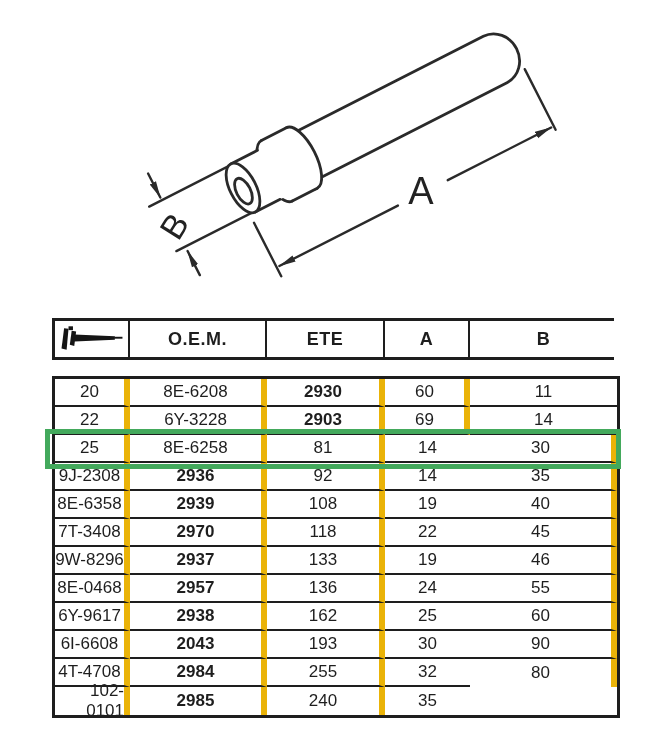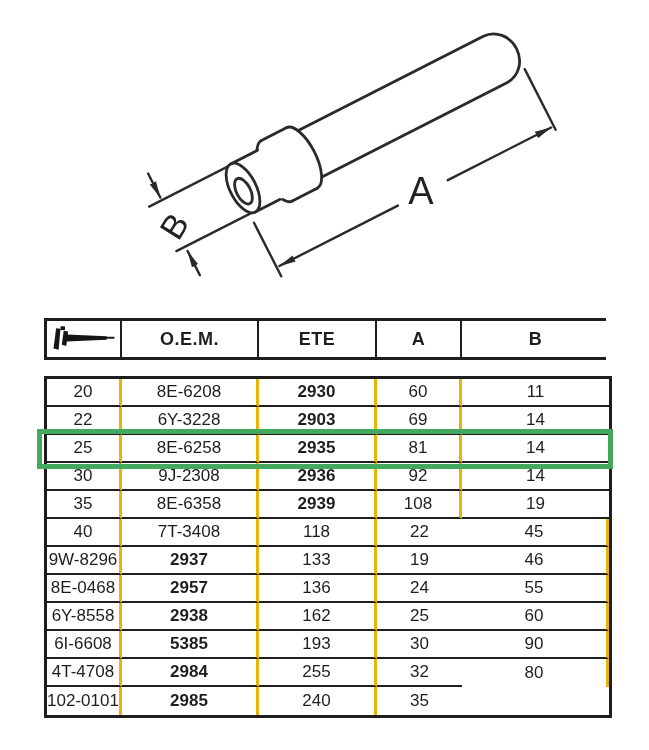--- a/index.html
+++ b/index.html
@@ -10,21 +10,21 @@
     font-family:"Liberation Sans",sans-serif;
     color:#1e1e1e;
     overflow:hidden;
   }
   .diagram{position:absolute;left:0;top:0;}
   .dim-label{
     font-family:"Liberation Sans",sans-serif;
     fill:#222222;
   }
   .table-area{
-    position:absolute;left:44px;top:318px;
+    position:absolute;left:52px;top:318px;
     width:562px;height:402px;
   }
   .thead{
     position:absolute;left:0;top:0;
     width:562px;height:42px;
     display:grid;
     grid-template-columns:75px 137px 118px 85px 147px;
     border:3px solid #1e1e1e;
     box-sizing:border-box;
     background:#ffffff;
@@ -41,21 +41,21 @@
     width:562px;
     display:grid;
     grid-template-columns:75px 137px 118px 85px 147px;
     grid-auto-rows:28px;
     border:3px solid #1e1e1e;
     box-sizing:content-box;
     background:#ffffff;
   }
   .td{
     display:flex;align-items:center;justify-content:center;
-    border-right:3px solid #eab308;
+    border-right:6px solid #eab308;
     border-bottom:2px solid #1e1e1e;
     font-size:17px;
     background:#ffffff;
   }
   .td.lastcol{border-right:none;}
   .td.lastrow{border-bottom:none;text-align:right;}
   .td.bold{font-weight:700;}
   .highlight{
     position:absolute;
     left:-7px;
@@ -143,55 +143,55 @@
         <div class="td bold">2930</div>
         <div class="td">60</div>
         <div class="td lastcol">11</div>
         <div class="td">22</div>
         <div class="td">6Y-3228</div>
         <div class="td bold">2903</div>
         <div class="td">69</div>
         <div class="td lastcol">14</div>
         <div class="td">25</div>
         <div class="td">8E-6258</div>
-        <div class="td bold">2935</div>
         <div class="td">81</div>
         <div class="td lastcol">14</div>
         <div class="td">30</div>
         <div class="td">9J-2308</div>
         <div class="td bold">2936</div>
         <div class="td">92</div>
         <div class="td lastcol">14</div>
         <div class="td">35</div>
         <div class="td">8E-6358</div>
         <div class="td bold">2939</div>
         <div class="td">108</div>
         <div class="td lastcol">19</div>
         <div class="td">40</div>
         <div class="td">7T-3408</div>
+        <div class="td bold">2970</div>
         <div class="td">118</div>
         <div class="td lastcol">22</div>
         <div class="td">45</div>
         <div class="td">9W-8296</div>
         <div class="td bold">2937</div>
         <div class="td">133</div>
         <div class="td lastcol">19</div>
         <div class="td">46</div>
         <div class="td">8E-0468</div>
         <div class="td bold">2957</div>
         <div class="td">136</div>
         <div class="td lastcol">24</div>
         <div class="td">55</div>
-        <div class="td">6Y-8558</div>
+        <div class="td">6Y-9617</div>
         <div class="td bold">2938</div>
         <div class="td">162</div>
         <div class="td lastcol">25</div>
         <div class="td">60</div>
         <div class="td">6I-6608</div>
-        <div class="td bold">5385</div>
+        <div class="td bold">2043</div>
         <div class="td">193</div>
         <div class="td lastcol">30</div>
         <div class="td">90</div>
         <div class="td">4T-4708</div>
         <div class="td bold">2984</div>
         <div class="td">255</div>
         <div class="td lastcol">32</div>
         <div class="td lastrow">80</div>
         <div class="td lastrow">102-0101</div>
         <div class="td bold lastrow">2985</div>

